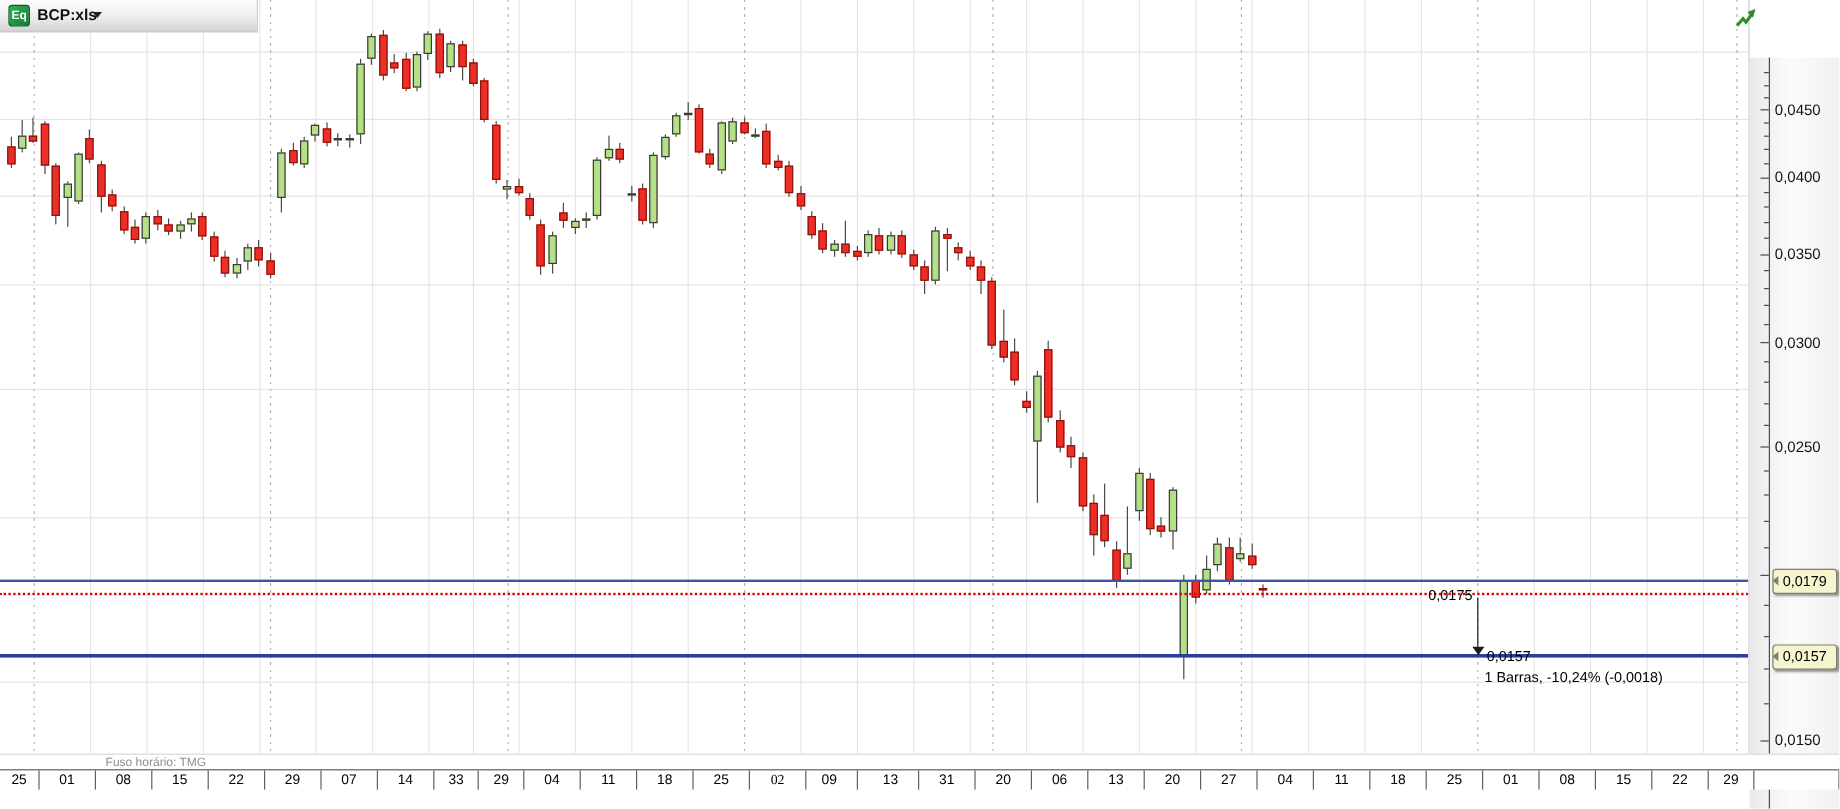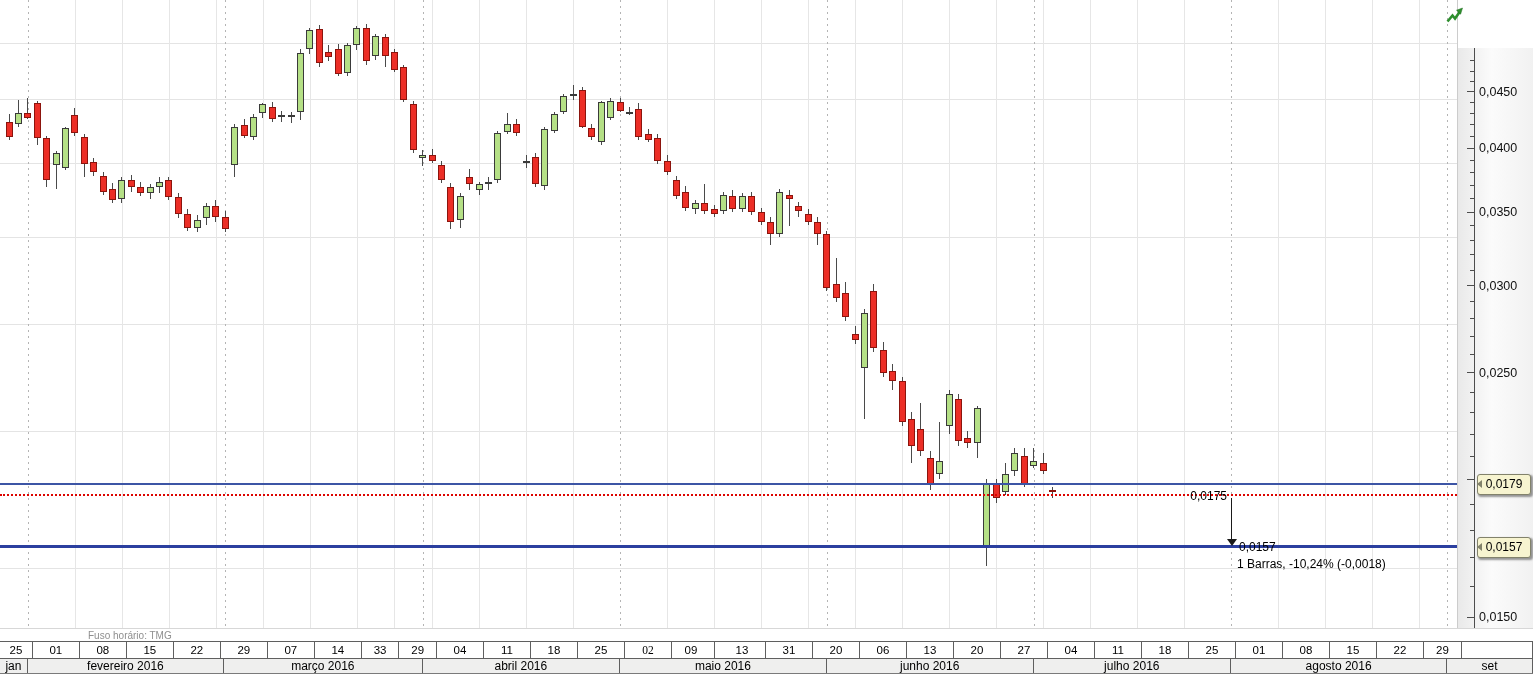--- a/index.html
+++ b/index.html
@@ -384,20 +384,25 @@
       <div class="tick minor" style="top: 481.562px;"></div>
       <div class="tick minor" style="top: 508.901px;"></div>
       <div class="tick minor" style="top: 537.897px;"></div>
       <div class="tick major" style="top: 568.766px;"></div>
       <div class="plabel" style="top: 569.266px;">0,0150</div>
       <div class="tick minor" style="top: 601.766px;"></div>
     </div>
   <div class="price-box" id="box-last" style="top:474px;">0,0179</div>
   <div class="price-box" id="box-support" style="top:537px;">0,0157</div>
 
+  <div id="chip">
+    <div id="chip-badge">Eq</div>
+    <div id="chip-symbol">BCP:xls</div>
+    <div id="chip-caret"></div>
+  </div>
 
   <svg id="trend-icon" viewBox="0 0 18 18">
     <path d="M1.5 14.5 L6.5 8.5 L9 11.5 L14 4.5" fill="none" stroke="#2e8f2e" stroke-width="2.6"></path>
     <path d="M16.5 1 L10.5 3.2 L14.6 7.2 Z" fill="#2e8f2e" stroke="#1f6b1f" stroke-width="0.5"></path>
   </svg>
 
   <div class="ann-text" id="ann-from">0,0175</div>
   <div id="ann-line"></div>
   <div id="ann-head"></div>
   <div class="ann-text" id="ann-to">0,0157</div>
@@ -434,25 +439,14 @@
       <div class="dcell" style="left: 1095px; width: 47px;">11</div>
       <div class="dcell" style="left: 1142px; width: 47px;">18</div>
       <div class="dcell" style="left: 1189px; width: 47px;">25</div>
       <div class="dcell" style="left: 1236px; width: 47px;">01</div>
       <div class="dcell" style="left: 1283px; width: 47px;">08</div>
       <div class="dcell" style="left: 1330px; width: 47px;">15</div>
       <div class="dcell" style="left: 1377px; width: 47px;">22</div>
       <div class="dcell" style="left: 1424px; width: 38px;">29</div>
       <div class="dcell" style="left: 1462px; width: 71px;"></div>
     </div>
-  <div id="month-row">
-      <div class="mcell" style="left: 0px; width: 27.8px;">jan</div>
-      <div class="mcell" style="left: 27.8px; width: 196.3px;">fevereiro 2016</div>
-      <div class="mcell" style="left: 224.1px; width: 198.5px;">março 2016</div>
-      <div class="mcell" style="left: 422.6px; width: 197.5px;">abril 2016</div>
-      <div class="mcell" style="left: 620.1px; width: 206.7px;">maio 2016</div>
-      <div class="mcell" style="left: 826.8px; width: 206.8px;">junho 2016</div>
-      <div class="mcell" style="left: 1033.6px; width: 197.4px;">julho 2016</div>
-      <div class="mcell" style="left: 1231px; width: 216.2px;">agosto 2016</div>
-      <div class="mcell" style="left: 1447.2px; width: 85.8px;">set</div>
-    </div>
 
 </div>
 
 </body></html>

